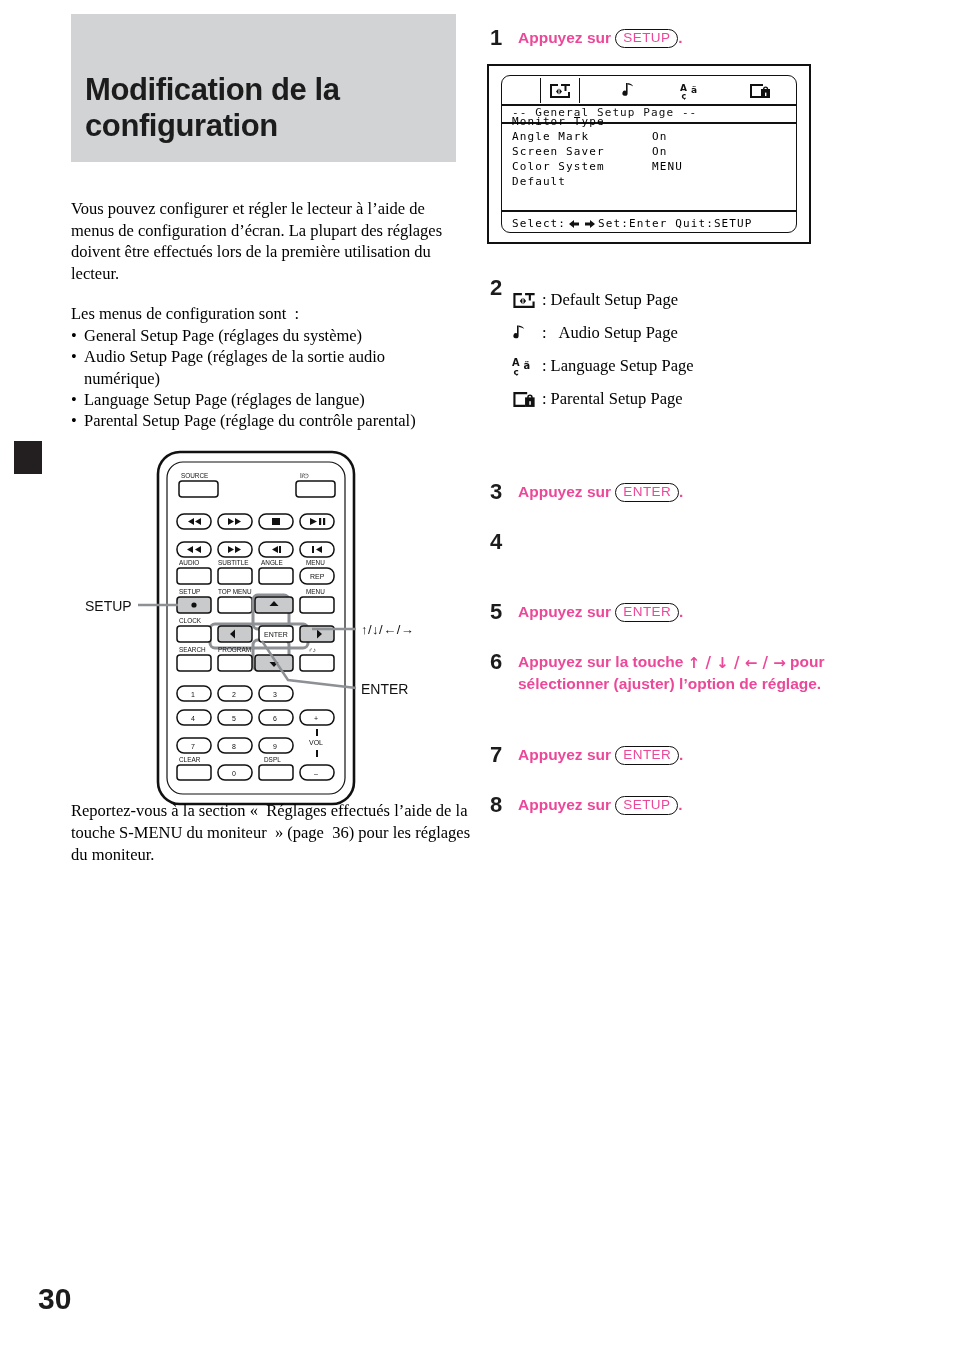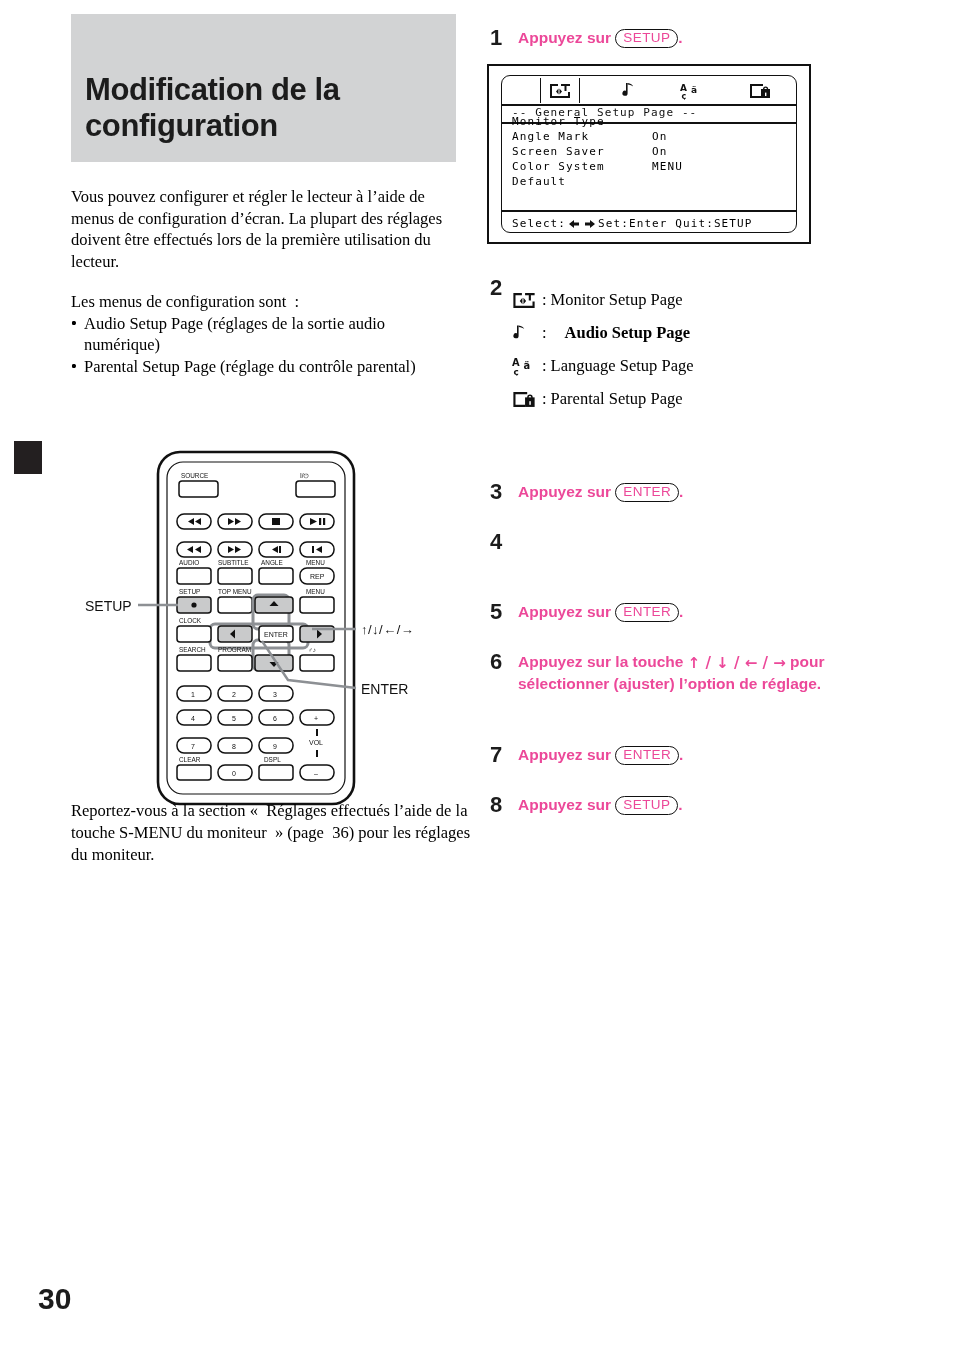--- a/index.html
+++ b/index.html
@@ -27,21 +27,21 @@
     font-weight:bold;
     font-size:31px;
     line-height:1.16;
     letter-spacing:-0.4px;
     color:#1c1c1c;
   }
 
   .body-para {
     font-size:16.5px;
     line-height:1.32;
-    margin-top:24px;
+    margin-top:36px;
     width:390px;
   }
   .body-para.second { margin-top:18px; }
 
   ul.menu-list { list-style:none; margin:0; padding:0; }
   ul.menu-list li {
     font-size:16.5px; line-height:1.3;
     padding-left:13px; position:relative;
   }
   ul.menu-list li .bul {
@@ -165,23 +165,23 @@
 
   <div class="title-band">
     <h1>Modification de la configuration</h1>
   </div>
 
   <div class="body-para">Vous pouvez configurer et régler le lecteur à l’aide de menus de configuration d’écran. La plupart des réglages doivent être effectués lors de la première utilisation du lecteur.</div>
 
   <div class="body-para second">Les menus de configuration sont :</div>
 
   <ul class="menu-list">
-    <li><span class="bul">•</span></li>
+    <li><span class="bul">•</span><span>General Setup Page (réglages du système)</span></li>
     <li><span class="bul">•</span><span>Audio Setup Page (réglages de la sortie audio numérique)</span></li>
-    <li><span class="bul">•</span></li>
+    <li><span class="bul">•</span><span>Language Setup Page (réglages de langue)</span></li>
     <li><span class="bul">•</span><span>Parental Setup Page (réglage du contrôle parental)</span></li>
   </ul>
 </div>
 
 <div id="edge-tab"></div>
 
 <div id="remote-wrap">
 <svg id="remote-svg" width="220" height="362" viewBox="0 0 220 362" xmlns="http://www.w3.org/2000/svg">
   <defs>
     <style>
@@ -429,32 +429,32 @@
 
     <div class="legend-row">
       <span class="ic">
         <svg width="24" height="17" viewBox="0 0 22 16">
           <path d="M1 1 h8 v2 h-6 v10 h16 v-4 h2 v6 h-20 z" fill="#111"></path>
           <path d="M12 1 h9 v2 h-3.5 v5 h-2 v-5 h-3.5 z" fill="#111"></path>
           <path d="M10.5 5.5 l2.5 3 l-2.5 3 z M9.5 5.5 l-2.5 3 l2.5 3 z" fill="#111"></path>
         </svg>
       </span>
       <span class="cl">:</span>
-      <span>Monitor Setup Page</span>
+      <span>Default Setup Page</span>
     </div>
 
     <div class="legend-row">
       <span class="ic">
         <svg width="14" height="18" viewBox="0 0 14 17">
           <path d="M5 1 h1.6 v10.2 a2.6 2.6 0 1 1 -1.6 -2.4 z" fill="#111"></path>
           <path d="M6.6 1 c3 0.6 5 1.8 5.6 3.5 c-1.2 -1.2 -3.2 -1.9 -5.6 -2.1 z" fill="#111"></path>
         </svg>
       </span>
       <span class="cl">:</span>
-      <span style="margin-left:14px;font-weight:bold;">Audio Setup Page</span>
+      <span style="margin-left:8px;">Audio Setup Page</span>
     </div>
 
     <div class="legend-row">
       <span class="ic">
         <svg width="27" height="19" viewBox="0 0 26 18">
           <text x="0" y="9" font-family="DejaVu Sans, sans-serif" font-size="9.5" font-weight="bold" fill="#111">A</text>
           <text x="1.5" y="17" font-family="DejaVu Sans, sans-serif" font-size="8.5" font-weight="bold" fill="#111">ç</text>
           <text x="11" y="11" font-family="DejaVu Sans, sans-serif" font-size="9.5" font-weight="bold" fill="#111">ä</text>
         </svg>
       </span>

